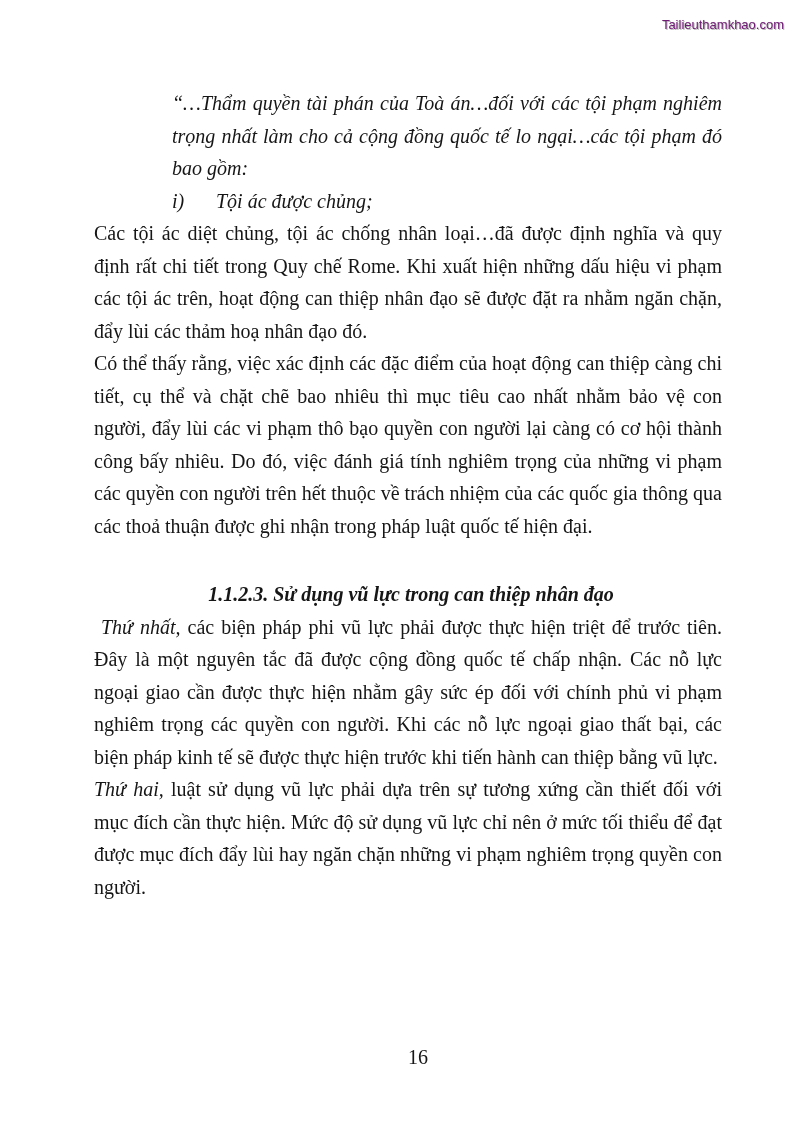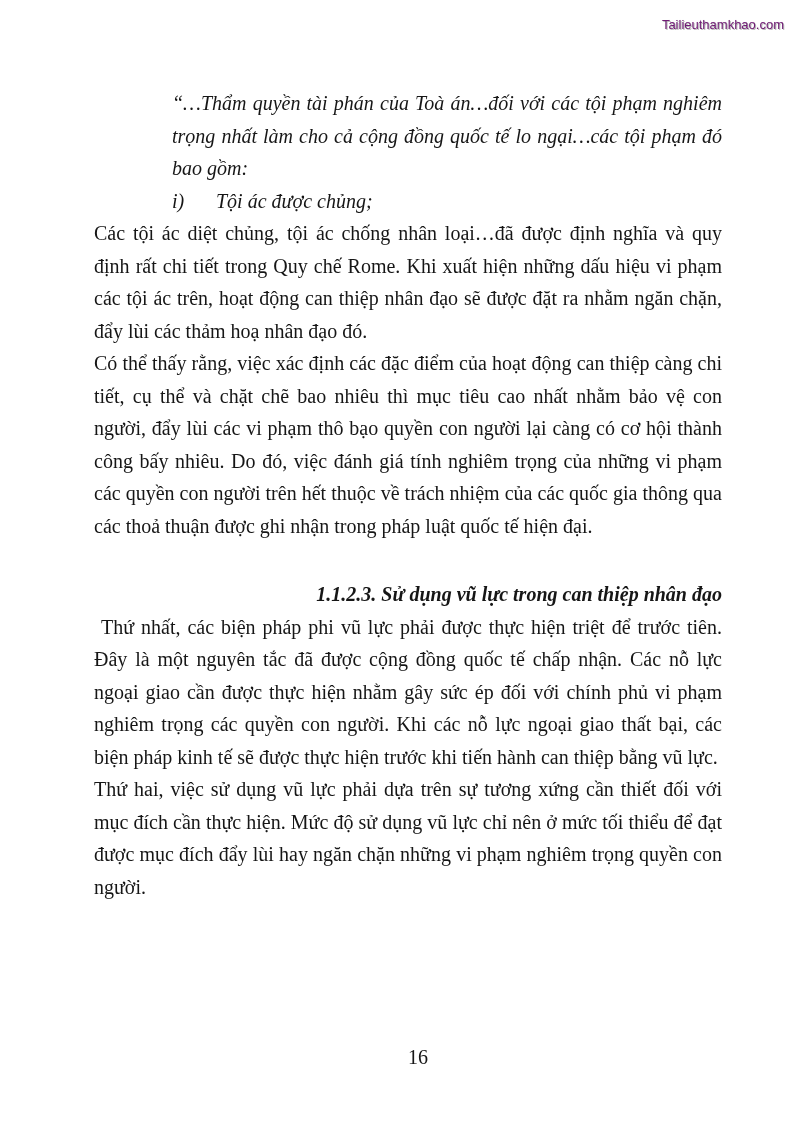--- a/index.html
+++ b/index.html
@@ -49,27 +49,27 @@
     text-align: left;
   }
   .quote-marker {
     flex: 0 0 44px;
   }
   .quote-item-text { flex: 1 1 auto; }
   .section-heading {
     margin: 36px 0 0 0;
     font-weight: bold;
     font-style: italic;
-    text-align: right;
+    text-align: center;
     text-indent: 6px;
     font-size: 20px;
     line-height: 32.5px;
   }
   .indent-sm { text-indent: 7px; }
-  .lead-italic { }
+  .lead-italic { font-style: italic; }
   .page-footer {
     position: absolute;
     top: 1046px;
     left: 0;
     width: 100%;
     box-sizing: border-box;
     padding-left: 42px;
     text-align: center;
     font-size: 20px;
     color: #161616;
@@ -96,21 +96,21 @@
 
     <p>Các tội ác diệt chủng, tội ác chống nhân loại…đã được định nghĩa và quy định rất chi tiết trong Quy chế Rome. Khi xuất hiện những dấu hiệu vi phạm các tội ác trên, hoạt động can thiệp nhân đạo sẽ được đặt ra nhằm ngăn chặn, đẩy lùi các thảm hoạ nhân đạo đó.</p>
 
     <p>Có thể thấy rằng, việc xác định các đặc điểm của hoạt động can thiệp càng chi tiết, cụ thể và chặt chẽ bao nhiêu thì mục tiêu cao nhất nhằm bảo vệ con người, đẩy lùi các vi phạm thô bạo quyền con người lại càng có cơ hội thành công bấy nhiêu. Do đó, việc đánh giá tính nghiêm trọng của những vi phạm các quyền con người trên hết thuộc về trách nhiệm của các quốc gia thông qua các thoả thuận được ghi nhận trong pháp luật quốc tế hiện đại.</p>
 
     <h3 class="section-heading">1.1.2.3. Sử dụng vũ lực trong can thiệp nhân đạo</h3>
 
 
     <p class="indent-sm"><span class="lead-italic">Thứ nhất,</span><span> các biện pháp phi vũ lực phải được thực hiện triệt để trước tiên. Đây là một nguyên tắc đã được cộng đồng quốc tế chấp nhận. Các nỗ lực ngoại giao cần được thực hiện nhằm gây sức ép đối với chính phủ vi phạm nghiêm trọng các quyền con người. Khi các nỗ lực ngoại giao thất bại, các biện pháp kinh tế sẽ được thực hiện trước khi tiến hành can thiệp bằng vũ lực.</span></p>
 
-    <p><span class="lead-italic">Thứ hai,</span><span> việc sử dụng vũ lực phải dựa trên sự tương xứng cần thiết đối với mục đích cần thực hiện. Mức độ sử dụng vũ lực chỉ nên ở mức tối thiểu để đạt được mục đích đẩy lùi hay ngăn chặn những vi phạm nghiêm trọng quyền con người.</span></p>
+    <p><span class="lead-italic">Thứ hai,</span><span> luật sử dụng vũ lực phải dựa trên sự tương xứng cần thiết đối với mục đích cần thực hiện. Mức độ sử dụng vũ lực chỉ nên ở mức tối thiểu để đạt được mục đích đẩy lùi hay ngăn chặn những vi phạm nghiêm trọng quyền con người.</span></p>
 
   </div>
 
   <div class="page-footer">
     <span>16</span>
   </div>
 
 </div>
 
 </body></html>

